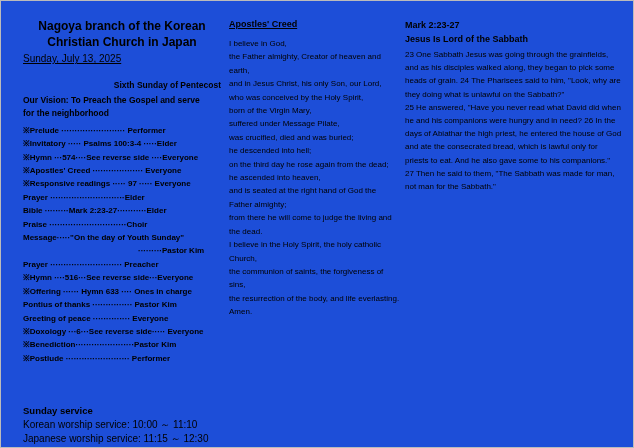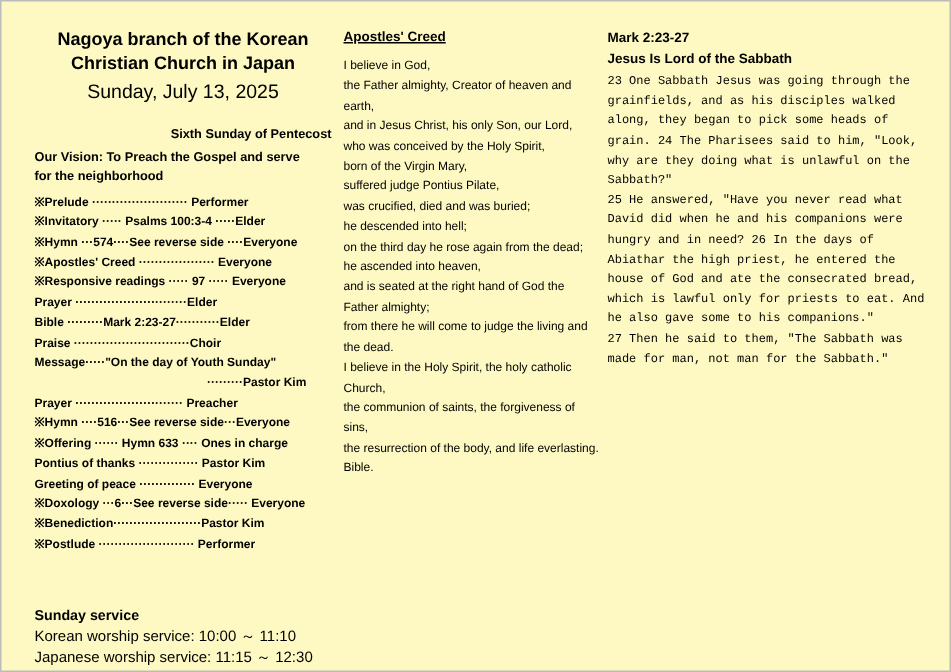--- a/index.html
+++ b/index.html
@@ -1,48 +1,48 @@
 <!DOCTYPE html>
 <html><head>
 <meta charset="utf-8">
 <style>
   html,body { margin:0; padding:0; background:#e8e8e8; }
   .page {
     position:relative;
     width:634px; height:448px;
     margin:0 auto;
-    background:#fef9c3;
+    background:#1d4ed8;
     border:1px solid #bbb;
     box-sizing:border-box;
     font-family:"Liberation Sans", sans-serif;
     color:#000;
     overflow:hidden;
   }
   .col { position:absolute; top:18px; }
 
   
   .col-left { left:22px; width:198px; }
   .church-title { font-size:12px; font-weight:bold; text-align:center; line-height:1.3; }
-  .service-date { font-size:13px; text-align:center; margin-top:3px; }
+  .service-date { font-size:10px; text-align:left; margin-top:3px;text-decoration:underline; }
   .sunday-name { font-size:8.5px; font-weight:bold; text-align:right; margin-top:16px; }
   .vision { font-size:8.5px; font-weight:bold; line-height:1.45; margin-top:4px; }
   .order-list { margin-top:5px; font-size:8px; font-weight:bold; }
   .order-line { line-height:13.4px; white-space:nowrap; }
   .order-line.indent { margin-left:115px; }
 
   
   .col-mid { left:228px; width:172px; font-size:8px; }
   .col-mid .heading { font-size:9px; font-weight:bold; margin-bottom:8px;text-decoration:underline; }
   .creed-line { line-height:13.4px; }
 
   
   .col-right { left:404px; width:218px; font-size:8px; }
   .col-right .heading { font-size:9px; font-weight:bold; line-height:13.5px; }
   .col-right .heading.ref { margin-bottom:0; }
-  .scripture-paragraph { margin:0; line-height:13.2px;font-family:Liberation Mono, monospace; }
+  .scripture-paragraph { margin:0; line-height:13.2px; }
   .scripture-body { margin-top:2px; }
 
   
   .footer { position:absolute; left:22px; top:403px; }
   .footer .footer-title { font-size:9.5px; font-weight:bold; line-height:14px; }
   .footer .footer-line { font-size:10px; font-weight:normal; line-height:14px; }
 </style>
 </head>
 <body>
 
@@ -82,31 +82,31 @@
   </div>
 
   <div class="col col-mid">
     <div class="heading">Apostles' Creed</div>
     <div>
       <div class="creed-line">I believe in God,</div>
       <div class="creed-line">the Father almighty, Creator of heaven and earth,</div>
       <div class="creed-line">and in Jesus Christ, his only Son, our Lord,</div>
       <div class="creed-line">who was conceived by the Holy Spirit,</div>
       <div class="creed-line">born of the Virgin Mary,</div>
-      <div class="creed-line">suffered judge Pontius Pilate,</div>
+      <div class="creed-line">suffered under Message Pilate,</div>
       <div class="creed-line">was crucified, died and was buried;</div>
       <div class="creed-line">he descended into hell;</div>
       <div class="creed-line">on the third day he rose again from the dead;</div>
       <div class="creed-line">he ascended into heaven,</div>
       <div class="creed-line">and is seated at the right hand of God the Father almighty;</div>
       <div class="creed-line">from there he will come to judge the living and the dead.</div>
       <div class="creed-line">I believe in the Holy Spirit, the holy catholic Church,</div>
       <div class="creed-line">the communion of saints, the forgiveness of sins,</div>
       <div class="creed-line">the resurrection of the body, and life everlasting.</div>
-      <div class="creed-line">Bible.</div>
+      <div class="creed-line">Amen.</div>
     </div>
   </div>
 
   <div class="col col-right">
     <div class="heading ref">Mark 2:23-27</div>
     <div class="heading">Jesus Is Lord of the Sabbath</div>
     <div class="scripture-body">
       <p class="scripture-paragraph">23 One Sabbath Jesus was going through the grainfields, and as his disciples walked along, they began to pick some heads of grain. 24 The Pharisees said to him, "Look, why are they doing what is unlawful on the Sabbath?"</p>
       <p class="scripture-paragraph">25 He answered, "Have you never read what David did when he and his companions were hungry and in need? 26 In the days of Abiathar the high priest, he entered the house of God and ate the consecrated bread, which is lawful only for priests to eat. And he also gave some to his companions."</p>
       <p class="scripture-paragraph">27 Then he said to them, "The Sabbath was made for man, not man for the Sabbath."</p>

